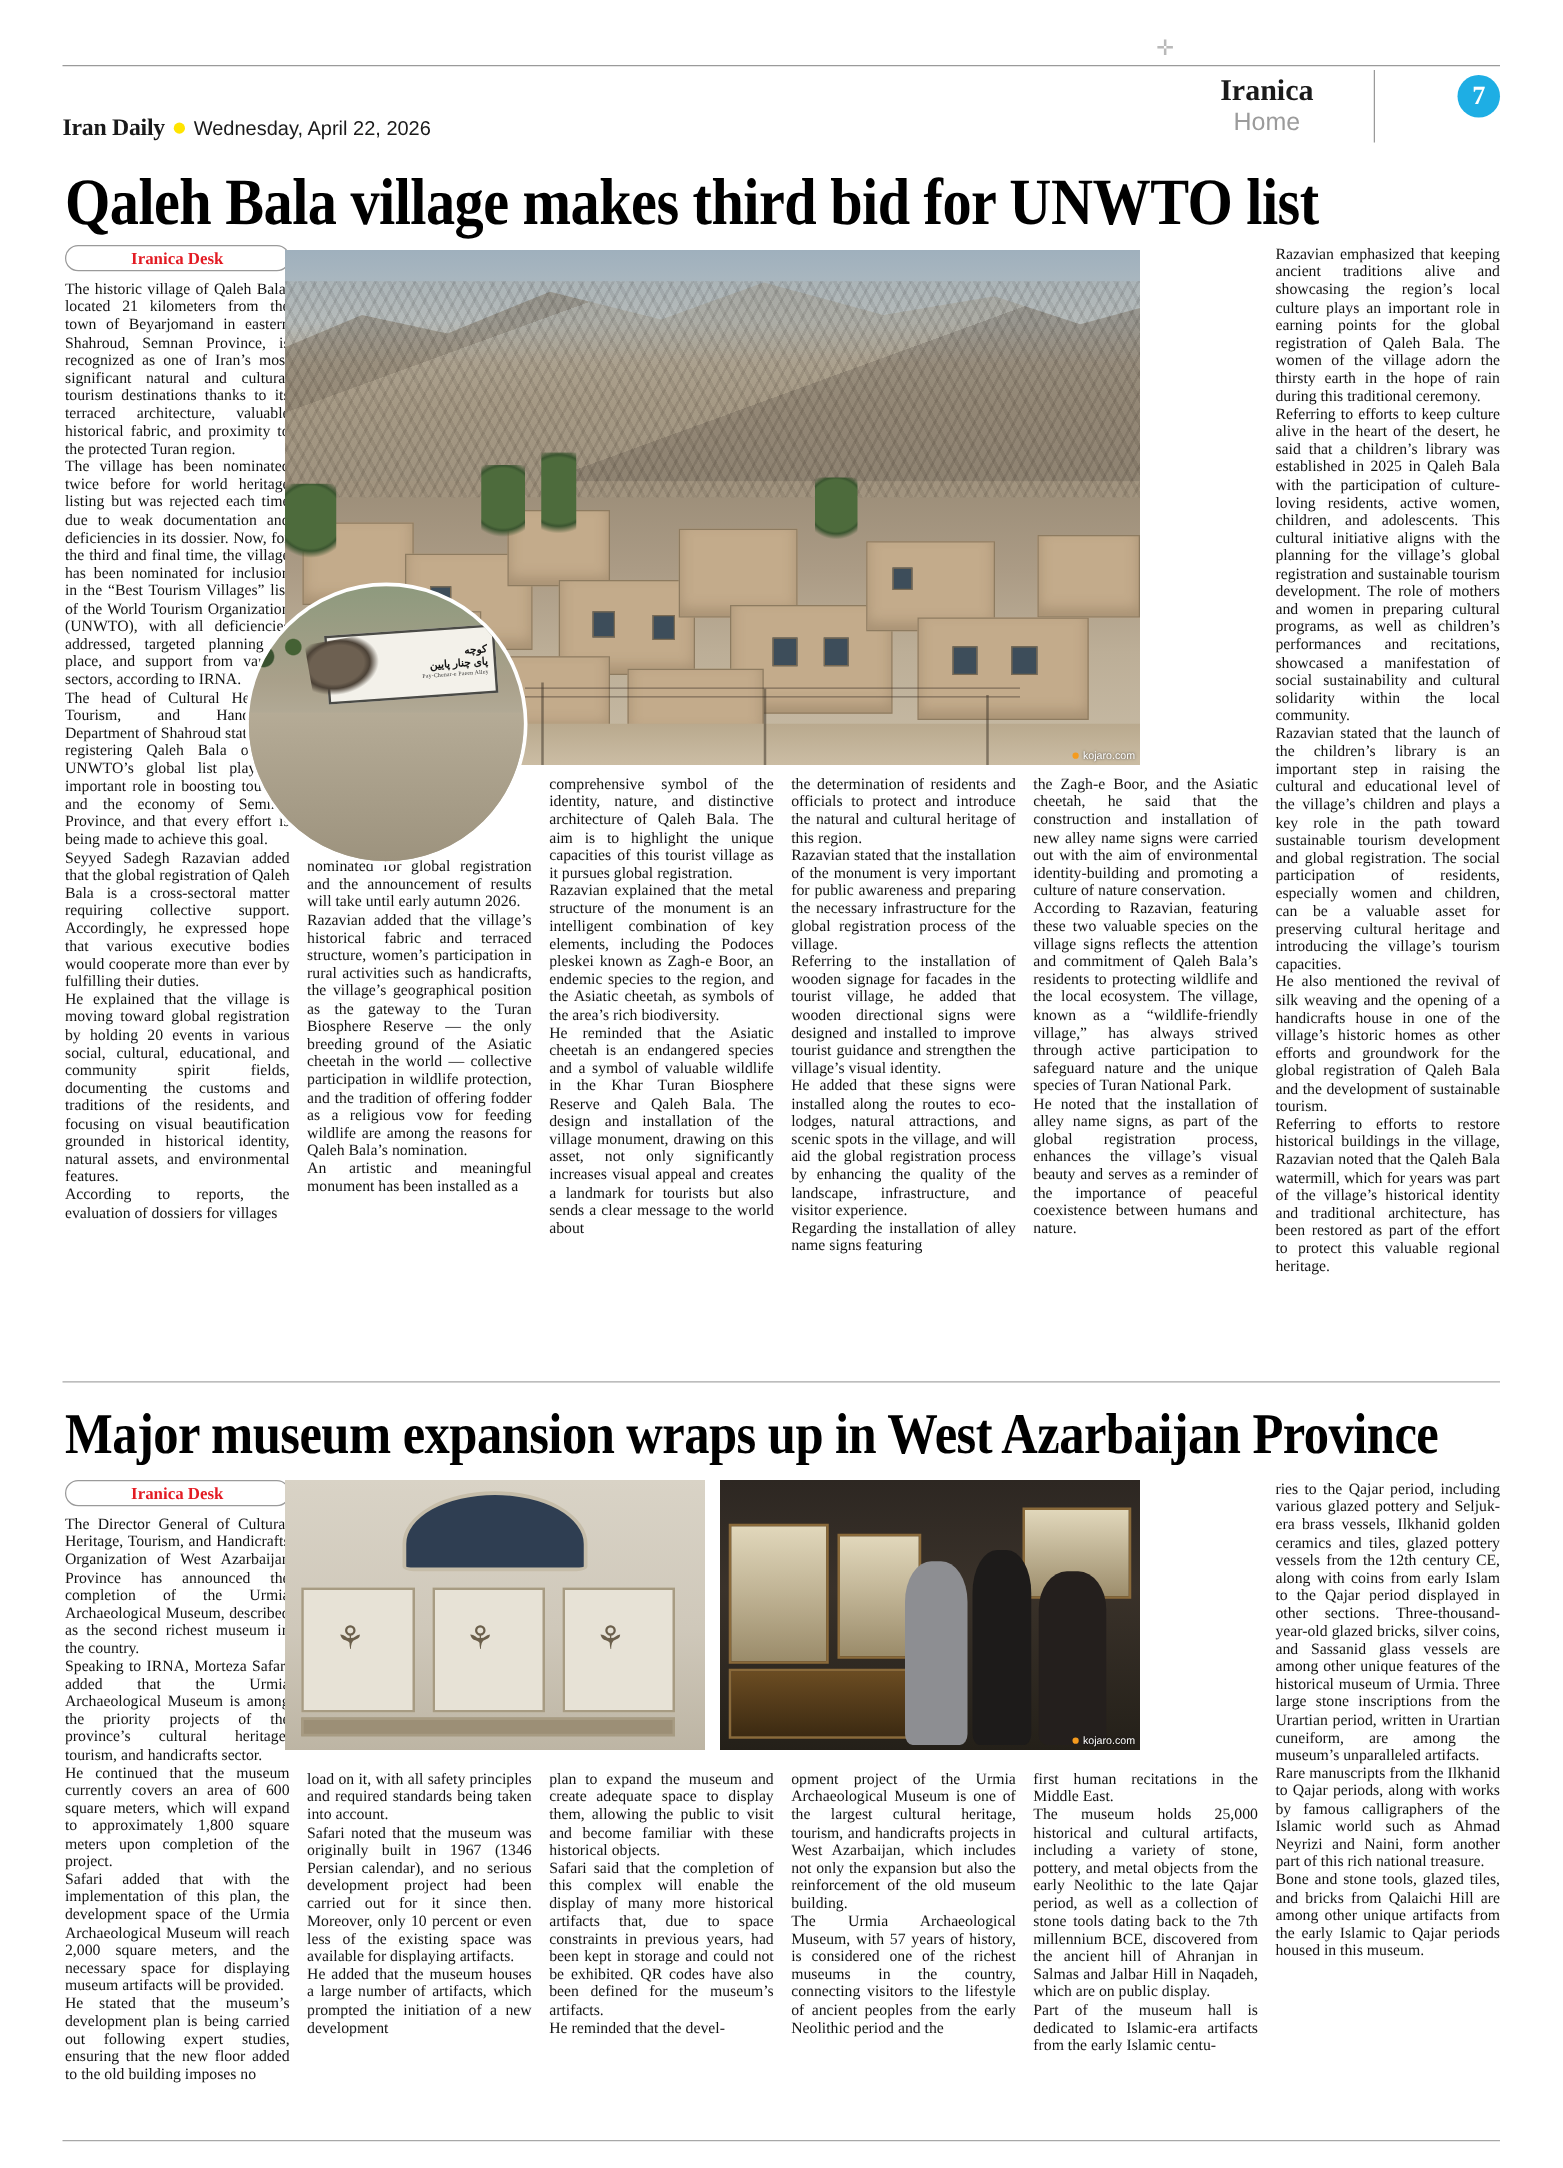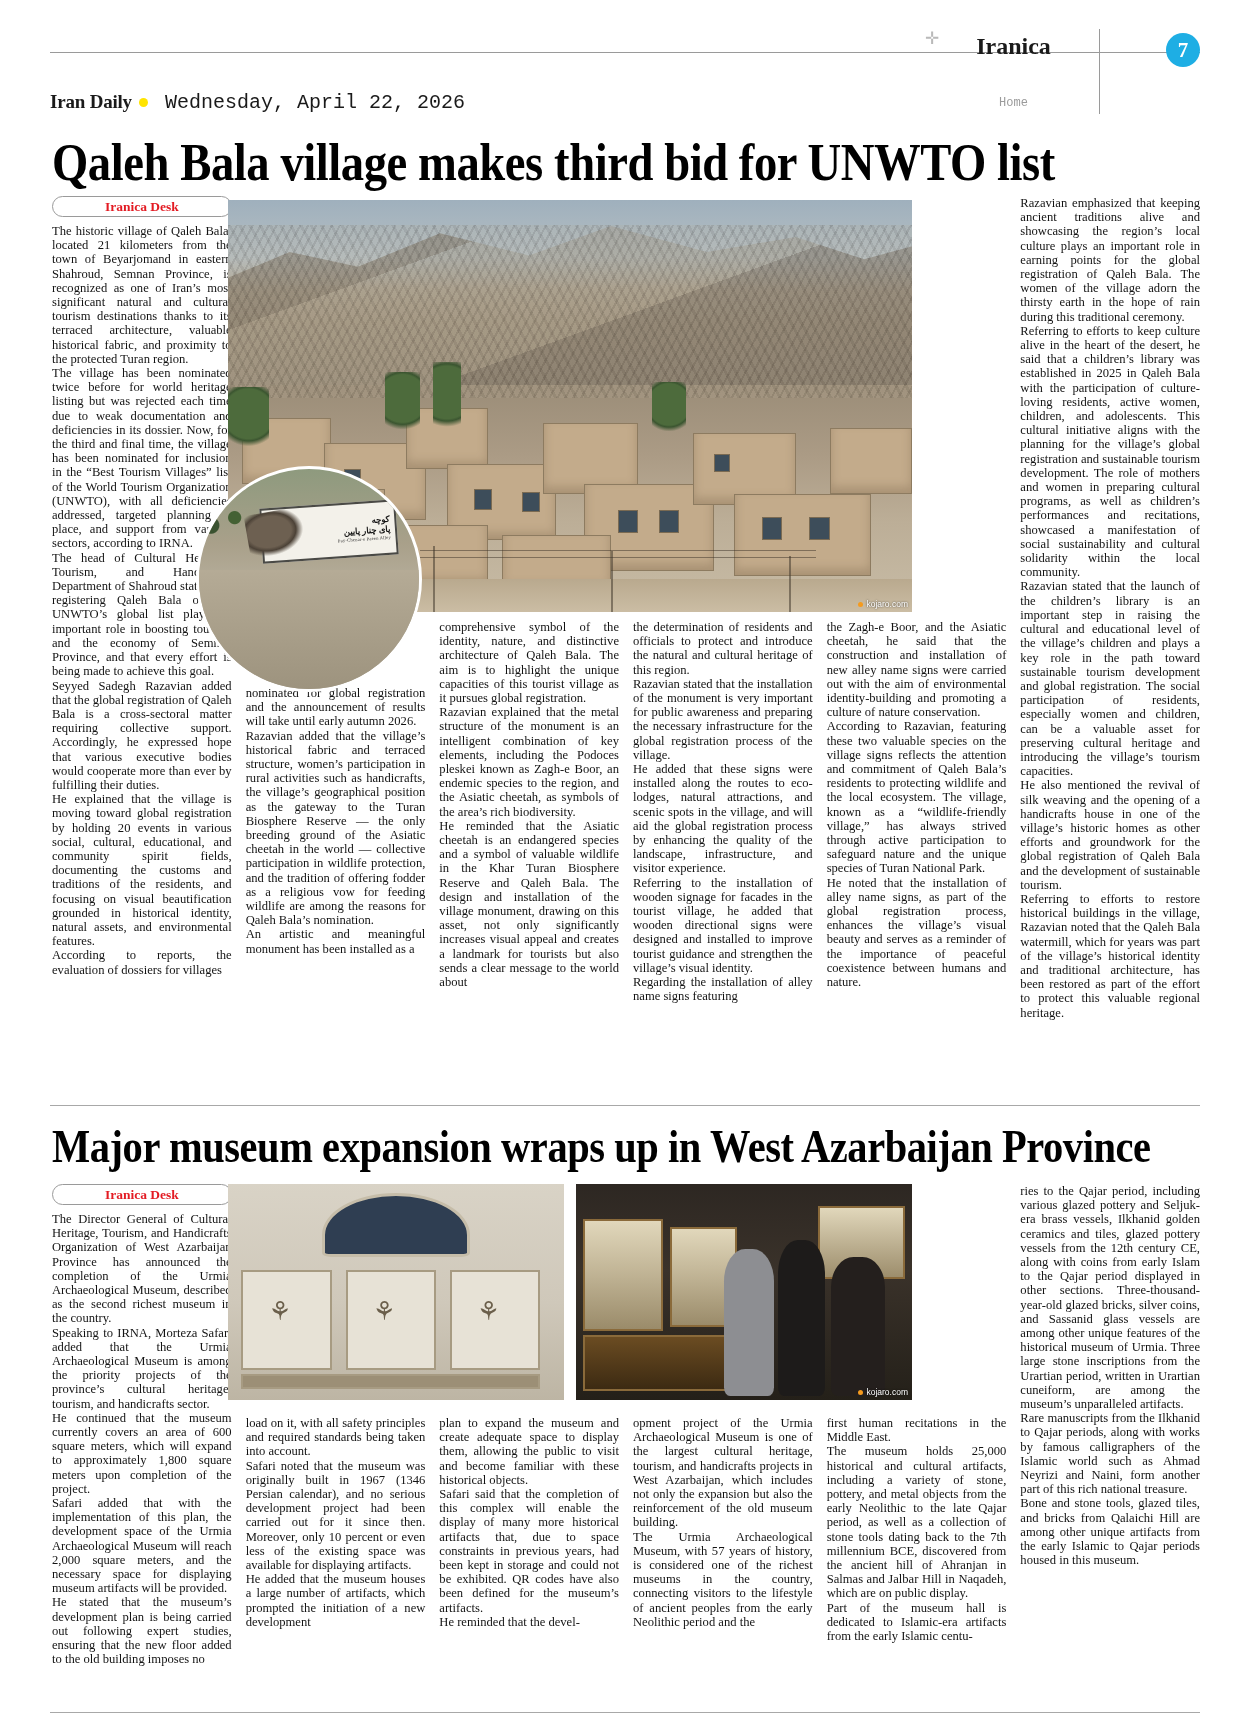--- a/index.html
+++ b/index.html
@@ -45,48 +45,46 @@
     font-size: 19px;
     letter-spacing: -0.2px;
   }
   .mh-dot {
     width: 9px; height: 9px; border-radius: 50%;
     background: #ffe400;
     display: inline-block;
     position: relative; top: -1px;
   }
   .mh-date {
-    font-size: 20px;
-    font-family: Liberation Mono, monospace;
-    margin-left: 10px;
+    font-size: 16px;
+    font-family: Liberation Sans, sans-serif;
   }
   .mh-right {
     display: flex; align-items: flex-start; gap: 0;
     padding-top: 4px;
   }
   .mh-section {
     text-align: center;
     padding-right: 22px;
     border-right: 1.3px solid #9a9a9a;
     min-width: 150px;
     padding-top: 5px;
     padding-bottom: 4px;
   }
   .mh-section-title {
     font-family: "Liberation Serif", serif;
     font-weight: bold;
     font-size: 24px;
     line-height: 1.05;
   }
   .mh-section-sub {
-    font-family: Liberation Mono, monospace;
-    font-size: 12px;
+    font-family: Liberation Sans, sans-serif;
+    font-size: 20px;
     color: #9b9b9b;
     line-height: 1.2;
-    margin-top: 36px;
   }
   .mh-pageno {
     margin-left: 66px;
     margin-top: 4px;
     width: 34px; height: 34px;
     border-radius: 50%;
     background: #1eaee4;
     color: #fff;
     font-family: "Liberation Serif", serif;
     font-weight: bold;
@@ -366,22 +364,22 @@
         <div style="height:424px"></div>
         <p class="body">comprehensive symbol of the identity, nature, and distinctive architecture of Qaleh Bala. The aim is to highlight the unique capacities of this tourist village as it pursues global registration.</p>
         <p class="body">Razavian explained that the metal structure of the monument is an intelligent combination of key elements, including the Podoces pleskei known as Zagh-e Boor, an endemic species to the region, and the Asiatic cheetah, as symbols of the area’s rich biodiversity.</p>
         <p class="body">He reminded that the Asiatic cheetah is an endangered species and a symbol of valuable wildlife in the Khar Turan Biosphere Reserve and Qaleh Bala. The design and installation of the village monument, drawing on this asset, not only significantly increases visual appeal and creates a landmark for tourists but also sends a clear message to the world about</p>
       </div>
 
       <div class="col">
         <div style="height:424px"></div>
         <p class="body">the determination of residents and officials to protect and introduce the natural and cultural heritage of this region.</p>
         <p class="body">Razavian stated that the installation of the monument is very important for public awareness and preparing the necessary infrastructure for the global registration process of the village.</p>
+        <p class="body">Referring to the installation of wooden signage for facades in the tourist village, he added that wooden directional signs were designed and installed to improve tourist guidance and strengthen the village’s visual identity.</p>
         <p class="body">He added that these signs were installed along the routes to eco-lodges, natural attractions, and scenic spots in the village, and will aid the global registration process by enhancing the quality of the landscape, infrastructure, and visitor experience.</p>
-        <p class="body">Referring to the installation of wooden signage for facades in the tourist village, he added that wooden directional signs were designed and installed to improve tourist guidance and strengthen the village’s visual identity.</p>
         <p class="body">Regarding the installation of alley name signs featuring</p>
       </div>
 
       <div class="col">
         <div style="height:424px"></div>
         <p class="body">the Zagh-e Boor, and the Asiatic cheetah, he said that the construction and installation of new alley name signs were carried out with the aim of environmental identity-building and promoting a culture of nature conservation.</p>
         <p class="body">According to Razavian, featuring these two valuable species on the village signs reflects the attention and commitment of Qaleh Bala’s residents to protecting wildlife and the local ecosystem. The village, known as a “wildlife-friendly village,” has always strived through active participation to safeguard nature and the unique species of Turan National Park.</p>
         <p class="body">He noted that the installation of alley name signs, as part of the global registration process, enhances the village’s visual beauty and serves as a reminder of the importance of peaceful coexistence between humans and nature.</p>
       </div>
 

